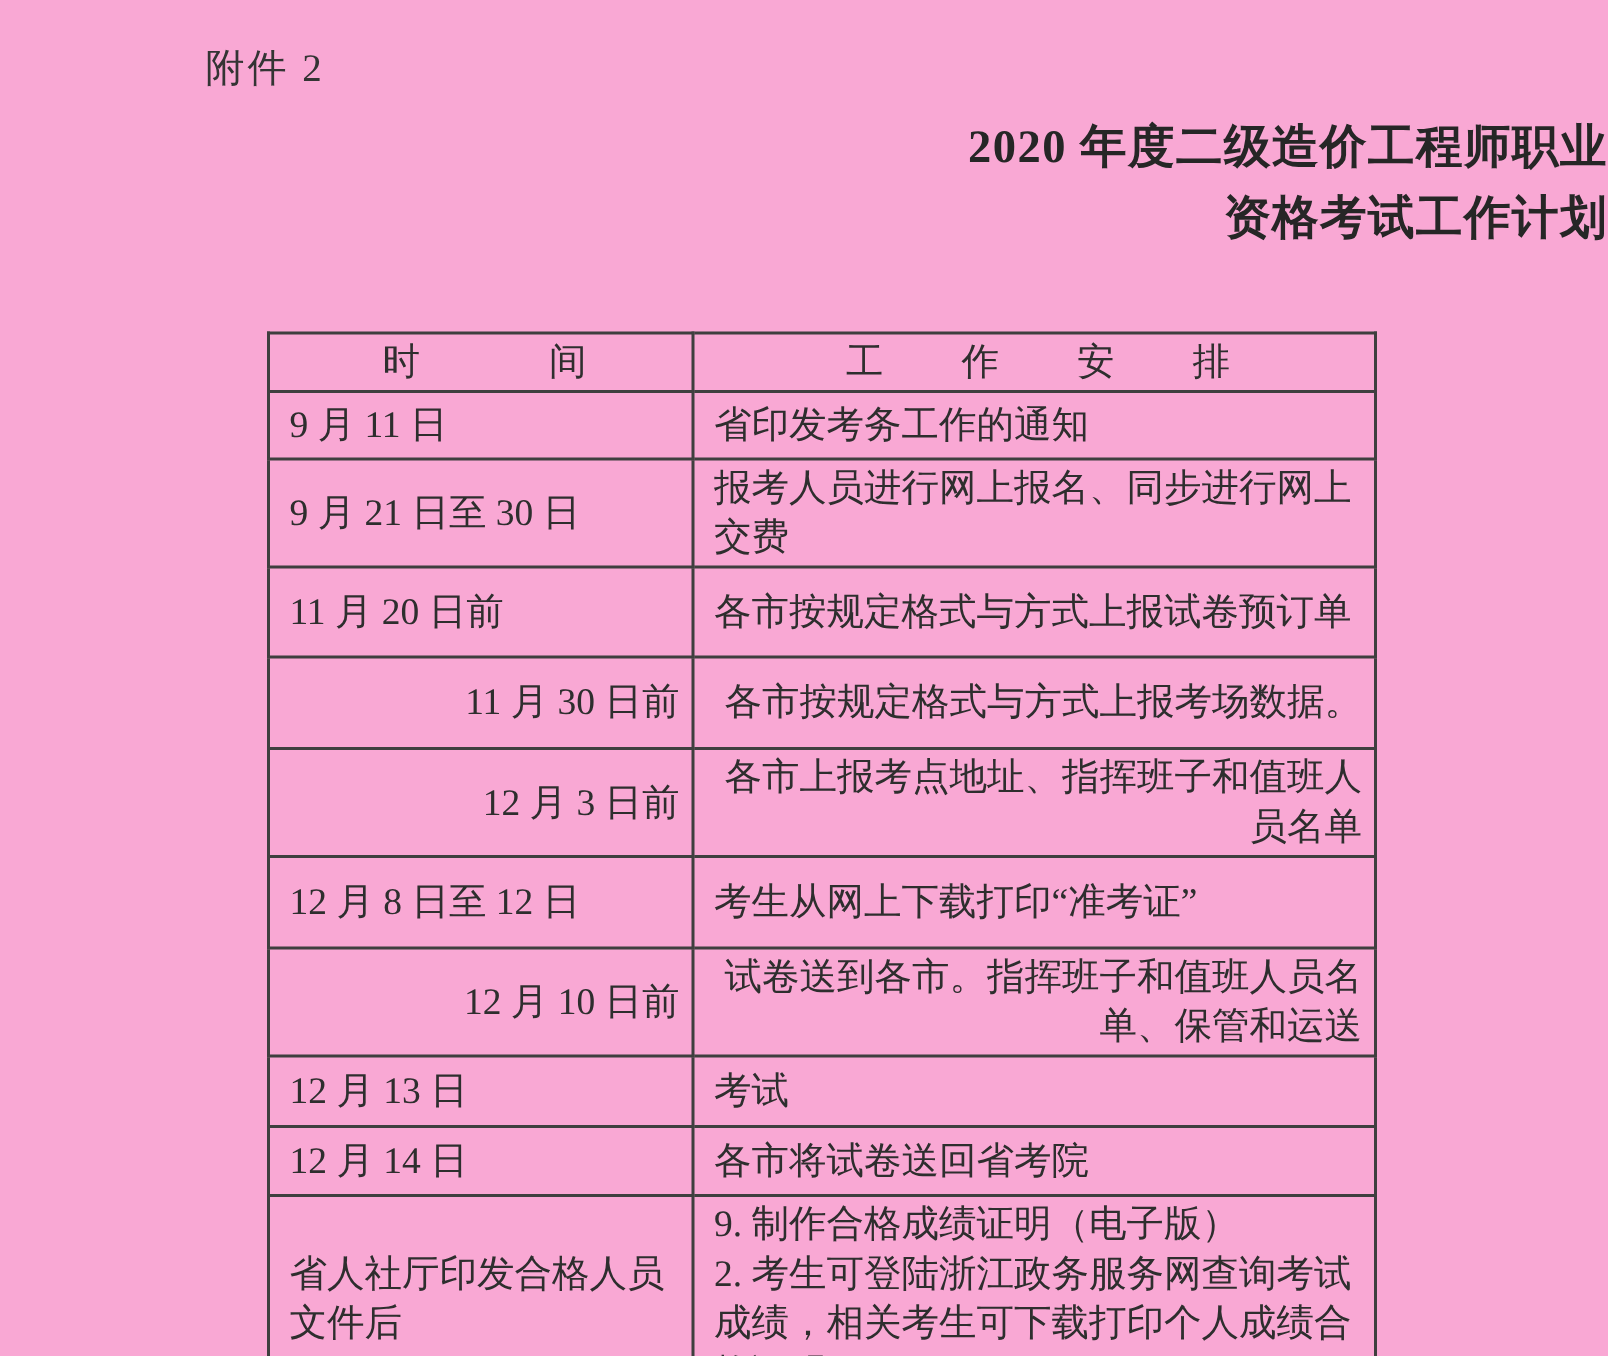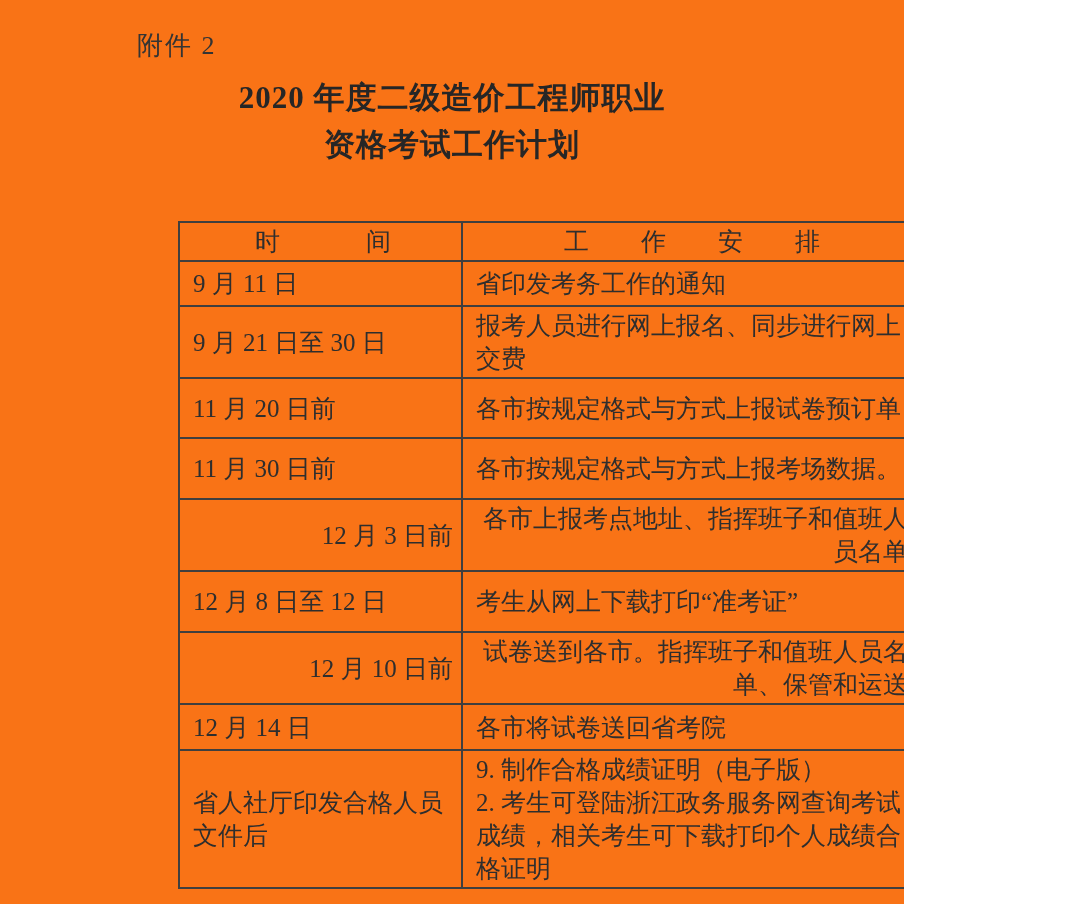--- a/index.html
+++ b/index.html
@@ -2,41 +2,41 @@
 <html lang="zh"><head>
 <meta charset="utf-8">
 <style>
   html, body {
     margin: 0;
     padding: 0;
     background: #ffffff;
   }
   .page {
     position: relative;
-    width: 904px;
+    width: 1072px;
     height: 904px;
-    background: #f97316;
+    background: #f9a8d4;
     font-family: "Liberation Serif", "DejaVu Serif", serif;
     color: #2e2e2e;
     overflow: hidden;
   }
   .attachment {
     position: absolute;
     left: 137px;
     top: 28px;
     font-size: 26px;
     letter-spacing: 2px;
     color: #343434;
   }
   .doc-title {
     position: absolute;
     top: 74px;
     left: 0;
     width: 100%;
-    text-align: center;
+    text-align: right;
     font-size: 31px;
     font-weight: bold;
     line-height: 47px;
     letter-spacing: 1px;
     color: #262626;
   }
   table.schedule {
     position: absolute;
     left: 178px;
     top: 177px;
@@ -54,21 +54,21 @@
     color: #2e2e2e;
     vertical-align: middle;
     line-height: 33px;
     padding: 2px 8px 2px 13px;
     overflow: hidden;
   }
   tr.h-header { height: 38px; }
   tr.h-r0 { height: 45px; }
   tr.h-r1 { height: 71px; }
   tr.h-r2 { height: 60px; }
-  tr.h-r3 { height: 61px; }
+  tr.h-r3 { height: 61px; text-align: right; }
   tr.h-r4 { height: 64px; text-align: right; }
   tr.h-r5 { height: 61px; }
   tr.h-r6 { height: 68px; text-align: right; }
   tr.h-r7 { height: 47px; }
   tr.h-r8 { height: 46px; }
   tr.h-r9 { height: 134px; }
   .spread {
     display: block;
     text-align: justify;
     text-align-last: justify;
@@ -132,20 +132,24 @@
       <tr class="h-r5">
         <td>12 月 8 日至 12 日</td>
         <td>考生从网上下载打印“准考证”</td>
       </tr>
 
       <tr class="h-r6">
         <td>12 月 10 日前</td>
         <td>试卷送到各市。指挥班子和值班人员名单、保管和运送</td>
       </tr>
 
+      <tr class="h-r7">
+        <td>12 月 13 日</td>
+        <td>考试</td>
+      </tr>
 
       <tr class="h-r8">
         <td>12 月 14 日</td>
         <td>各市将试卷送回省考院</td>
       </tr>
 
       <tr class="h-r9">
         <td>省人社厅印发合格人员文件后</td>
         <td>
           <span class="work-line">9. 制作合格成绩证明（电子版）</span>

